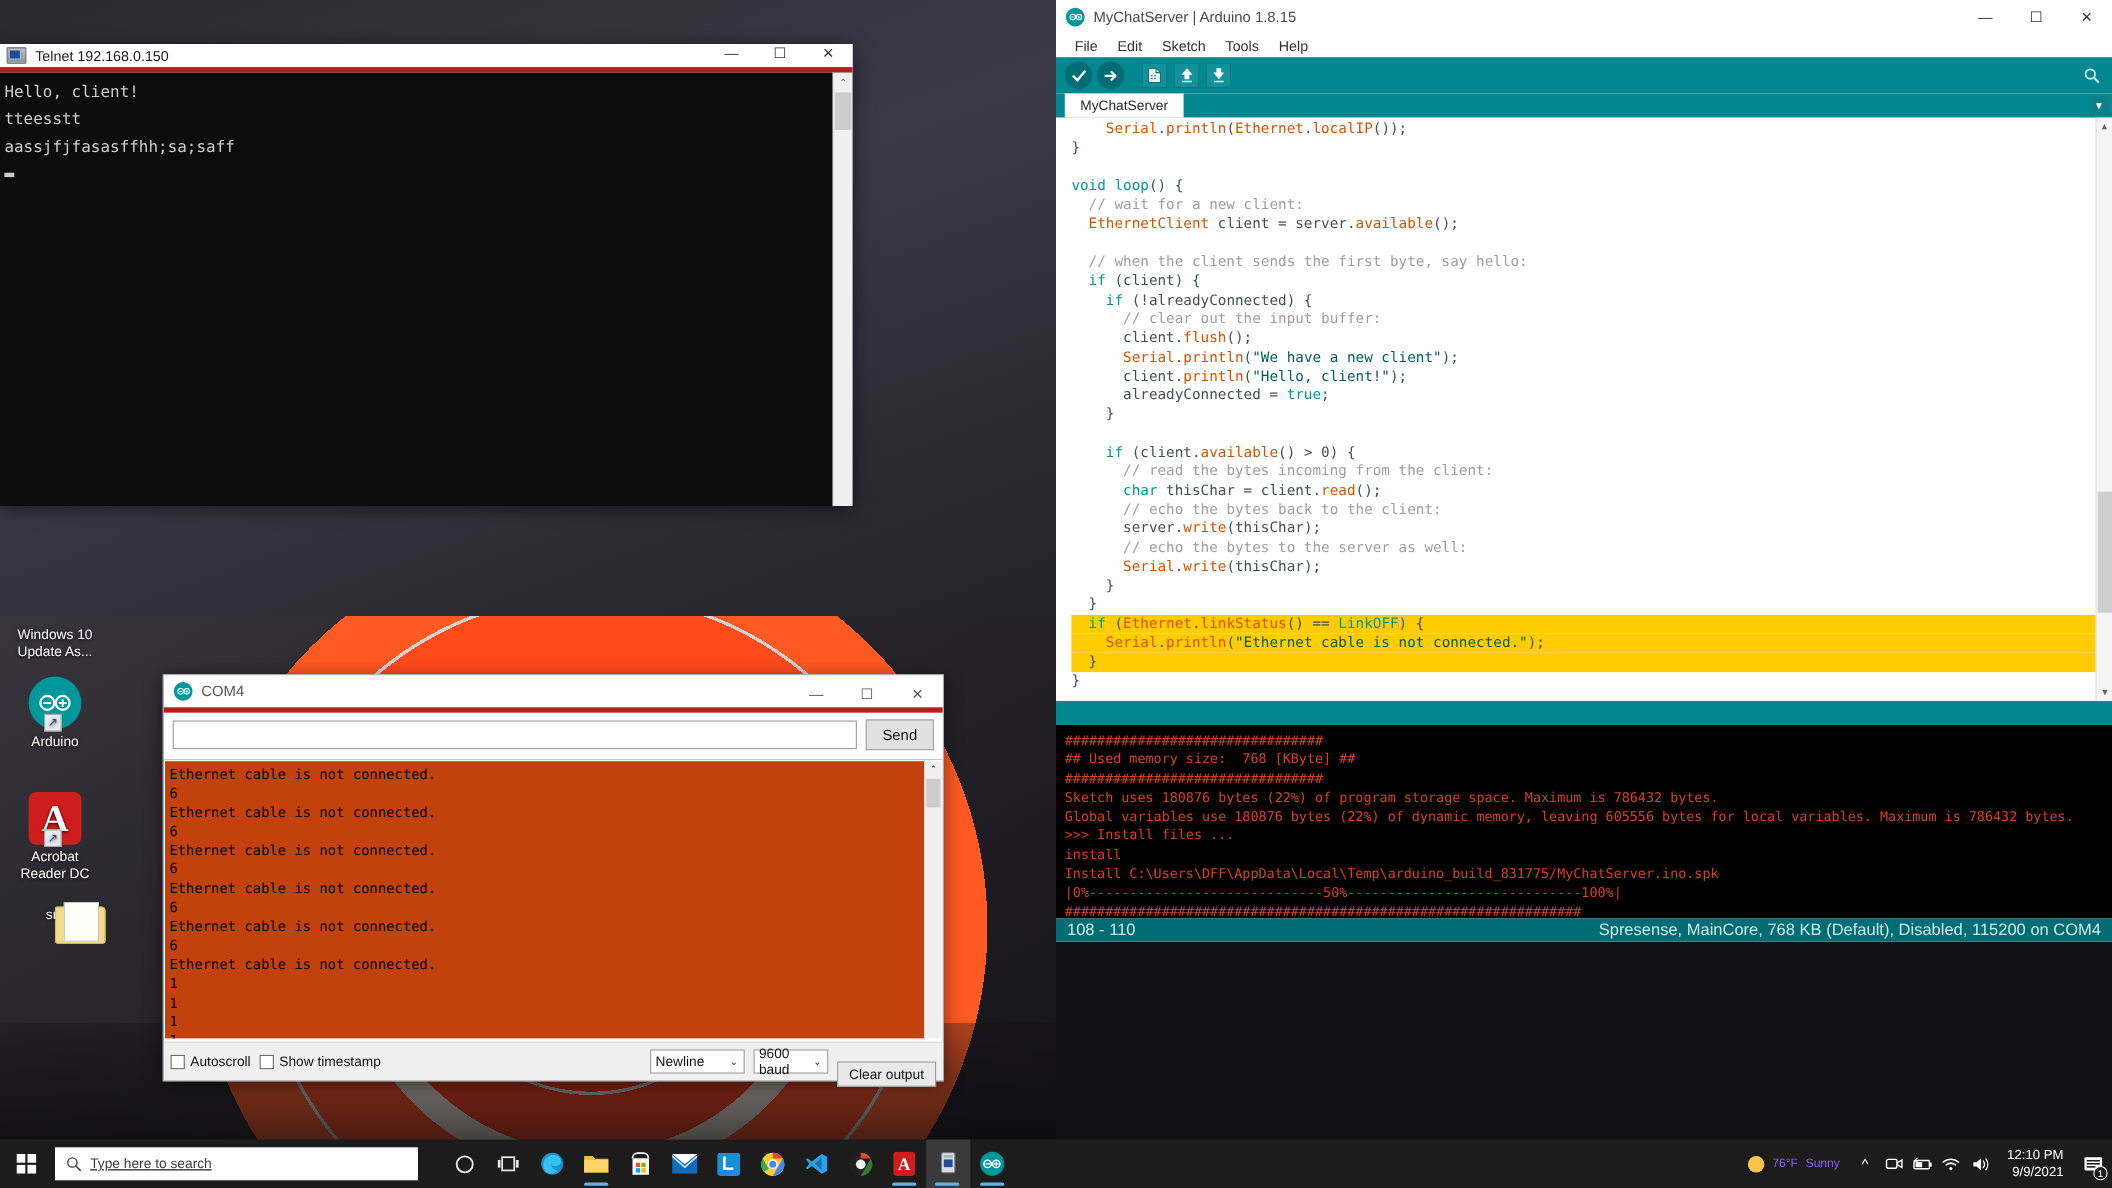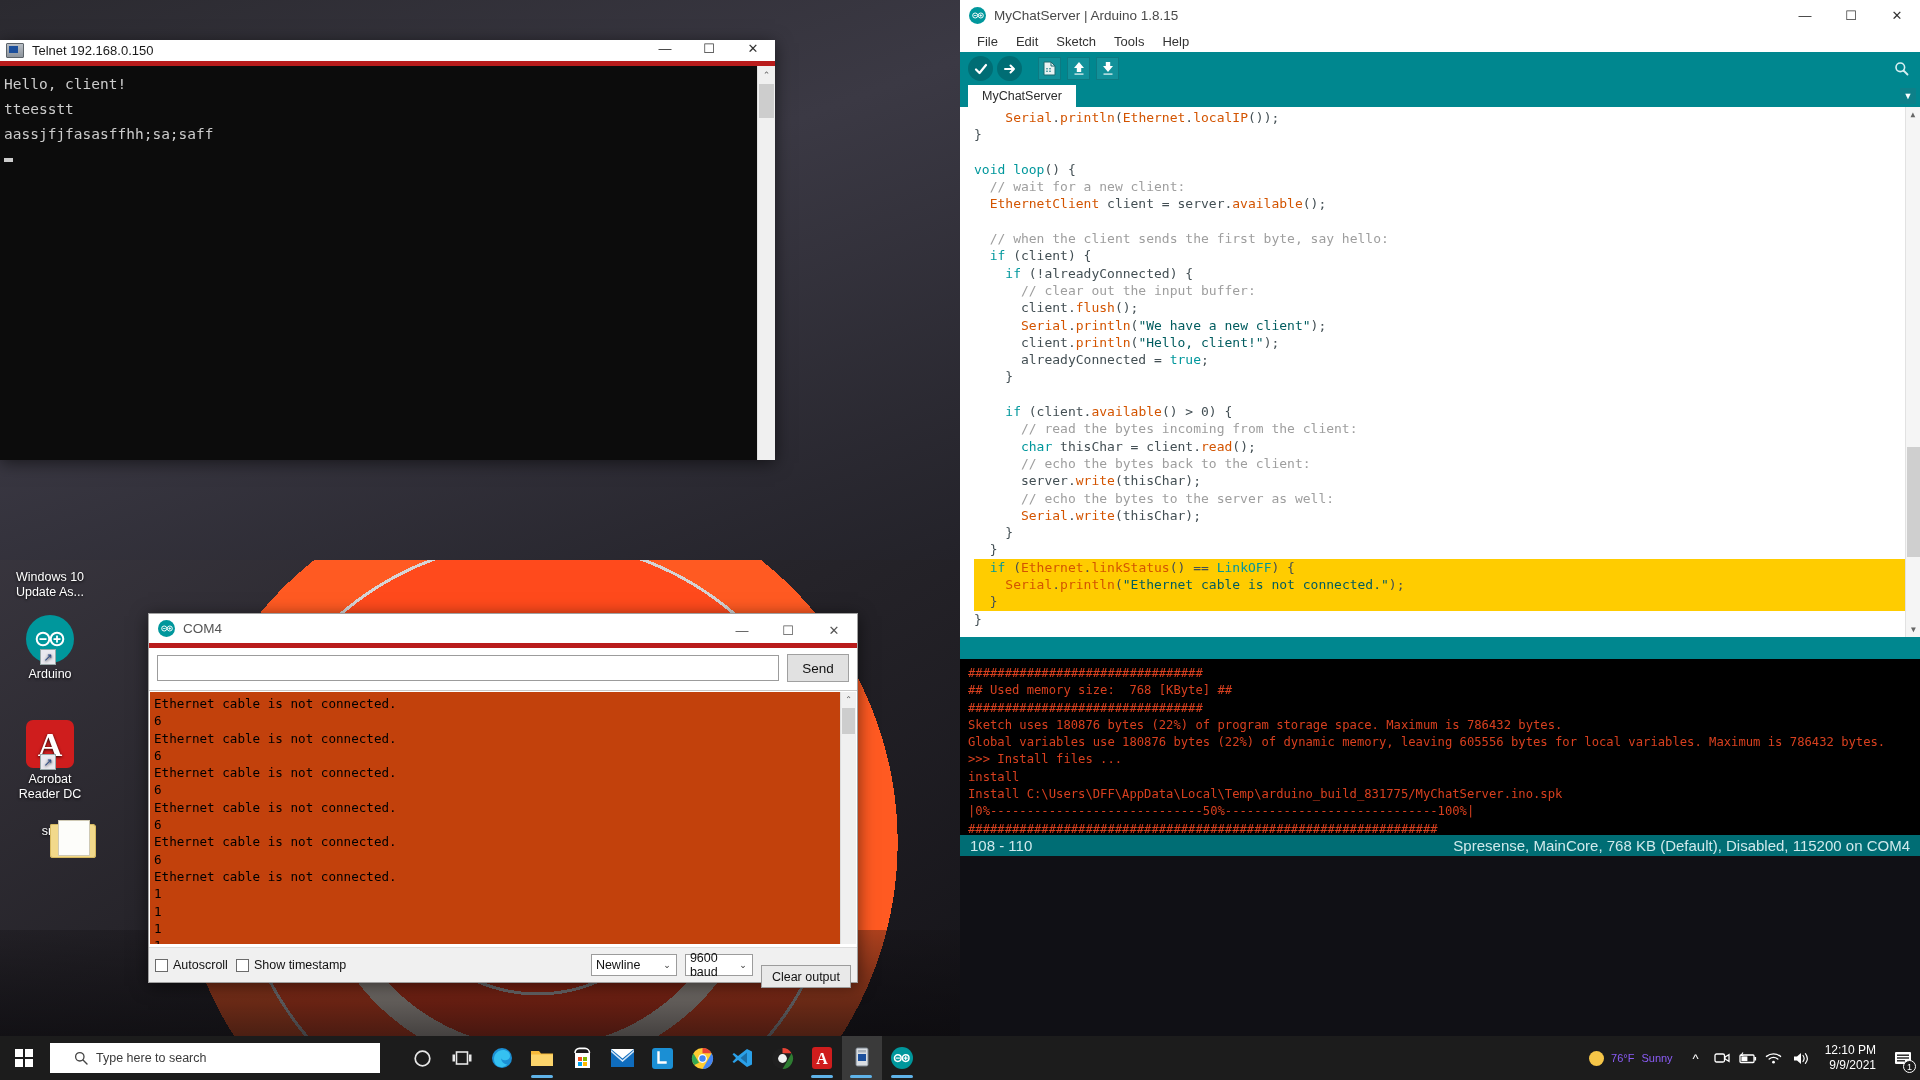--- a/index.html
+++ b/index.html
@@ -240,21 +240,21 @@
   #ide .statusbar .right{ margin-left:auto; }
 
   
   #taskbar{
     position:absolute; left:0; bottom:0; width:1920px; height:44px;
     background:#1c1c1c; display:flex; align-items:center;
   }
   #startbtn{ width:48px;height:44px;display:flex;align-items:center;justify-content:center;cursor:pointer;}
   #searchbox{
     width:330px;height:30px;background:#ffffff;display:flex;align-items:center;
-    gap:8px;padding:0 24px;margin-left:2px;cursor:text;
+    gap:8px;padding:0 10px;margin-left:2px;cursor:text;text-decoration:underline;
   }
   #searchbox .txt{ font-size:12.5px; color:#3b3b3b; }
   .tb-icon{
     width:40px;height:44px;display:flex;align-items:center;justify-content:center;
     position:relative; cursor:pointer;
   }
   .tb-icon.active{ background:#3a3a3a; }
   .tb-icon .uline{
     position:absolute;bottom:2px;left:9px;width:22px;height:3px;background:#5fb3e8;border-radius:2px;
   }

